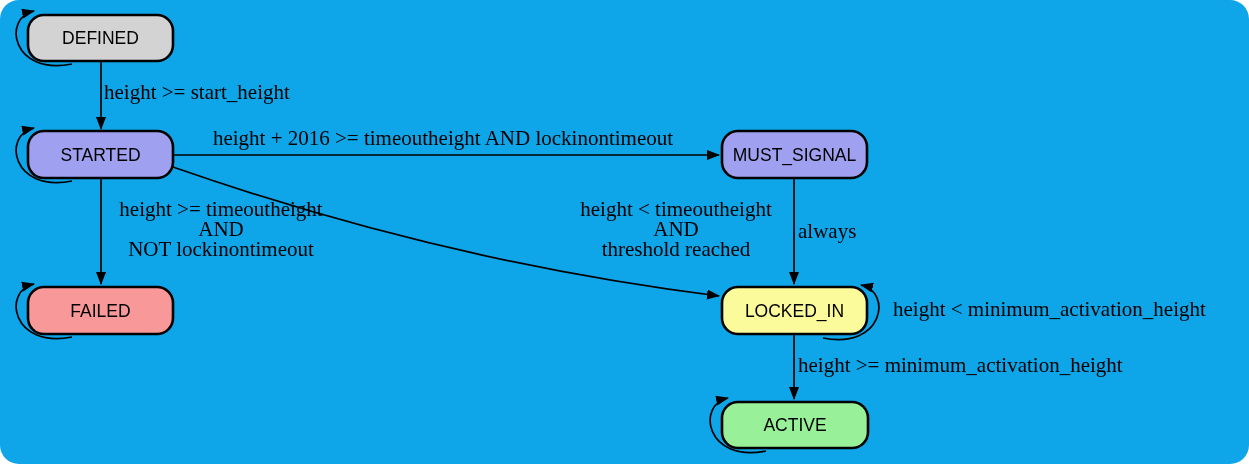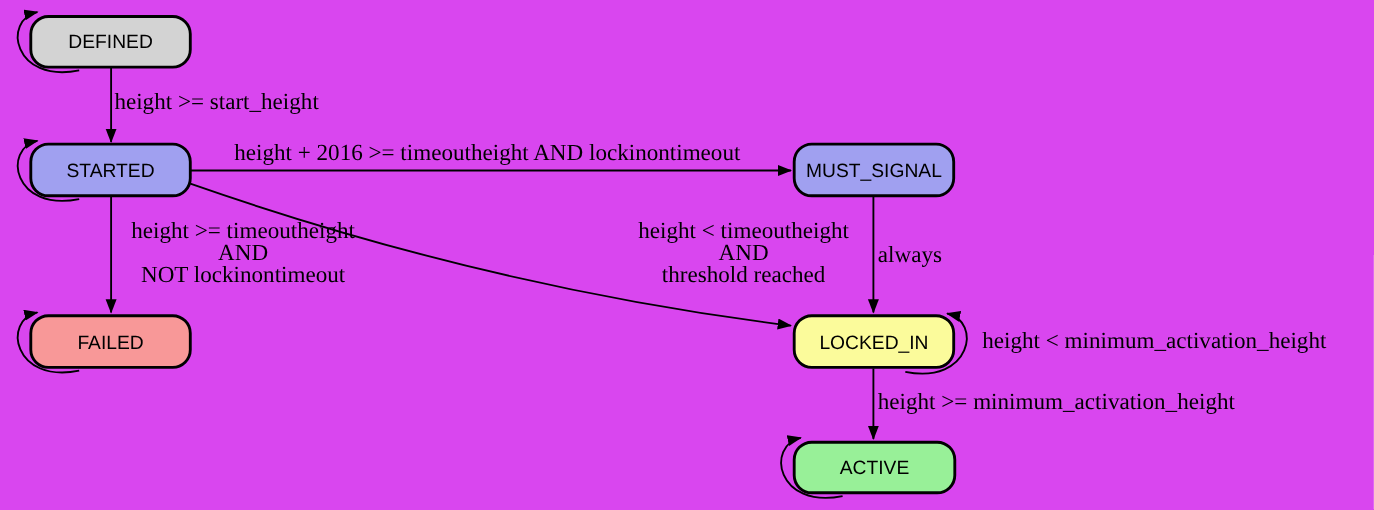--- a/index.html
+++ b/index.html
@@ -7,21 +7,22 @@
     padding: 0;
     background: #ffffff;
     width: 1249px;
     height: 464px;
     overflow: hidden;
   }
   .canvas-wrap {
     position: relative;
     width: 1249px;
     height: 464px;
-    background: #d946ef;
+    background: #0ea5e9;
+    border-radius: 19px;
   }
   svg { display: block; }
   .edge {
     fill: none;
     stroke: #000000;
     stroke-width: 1.7;
   }
   .self-loop {
     fill: none;
     stroke: #000000;

